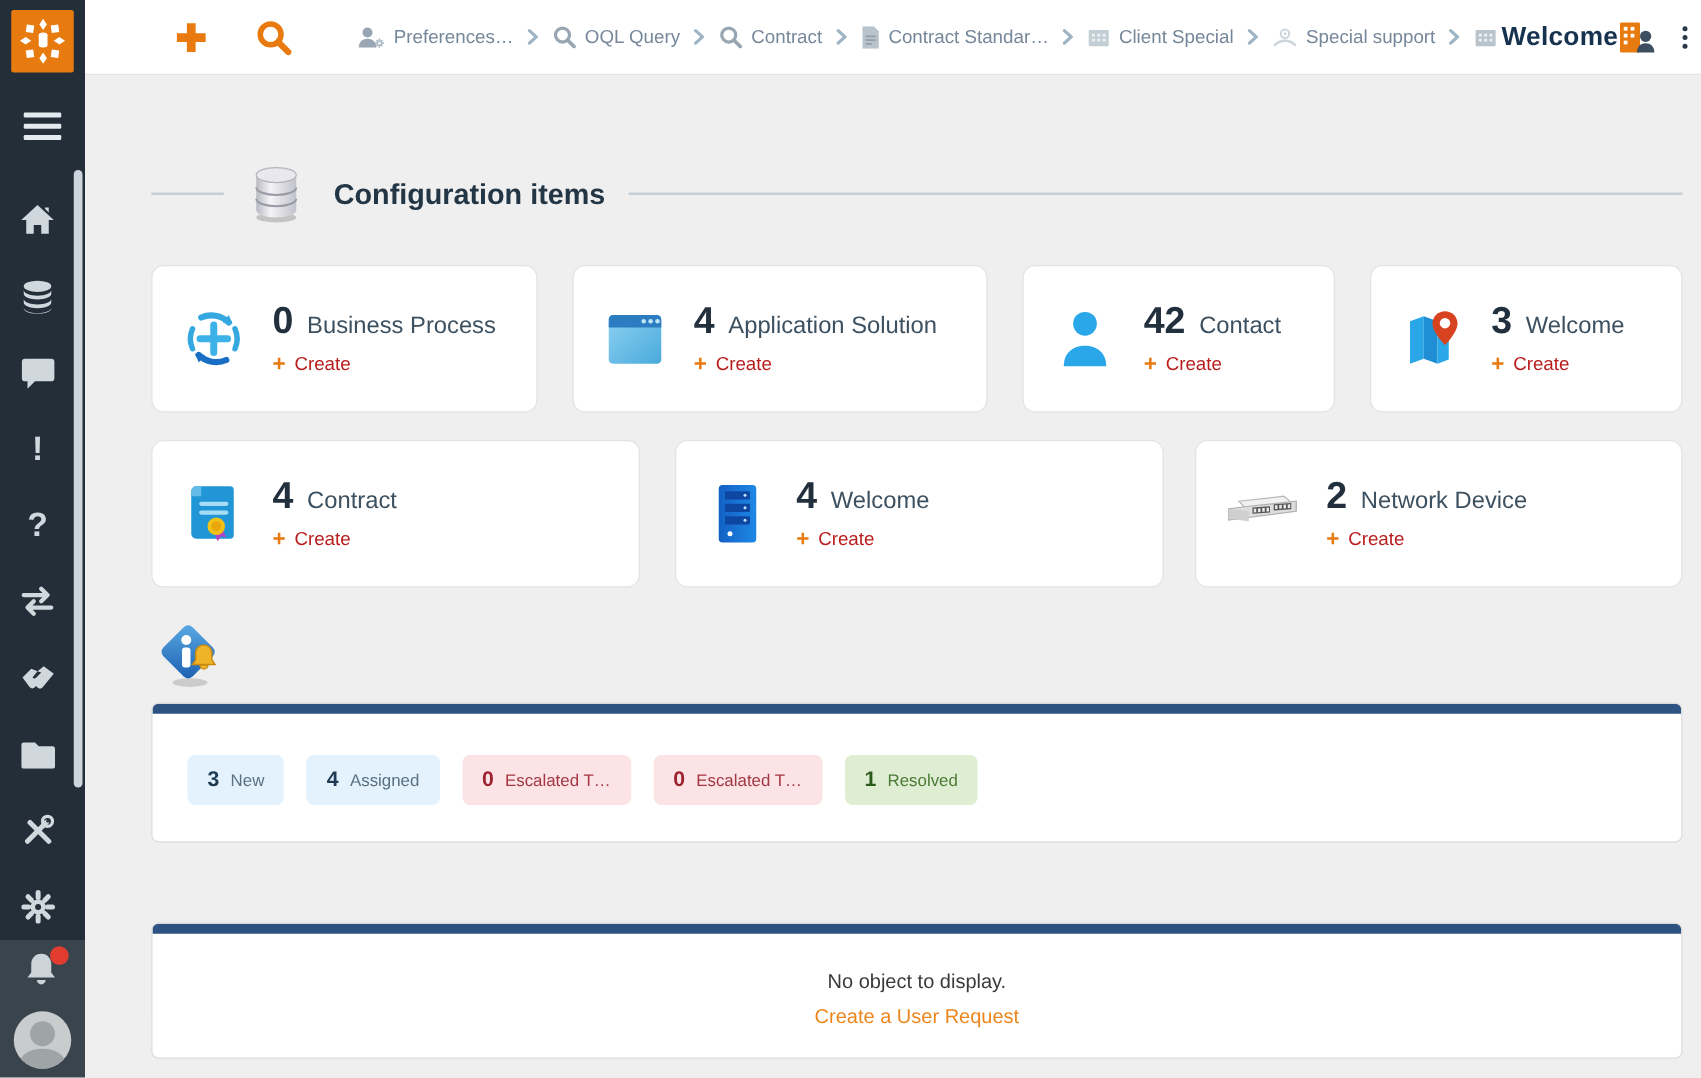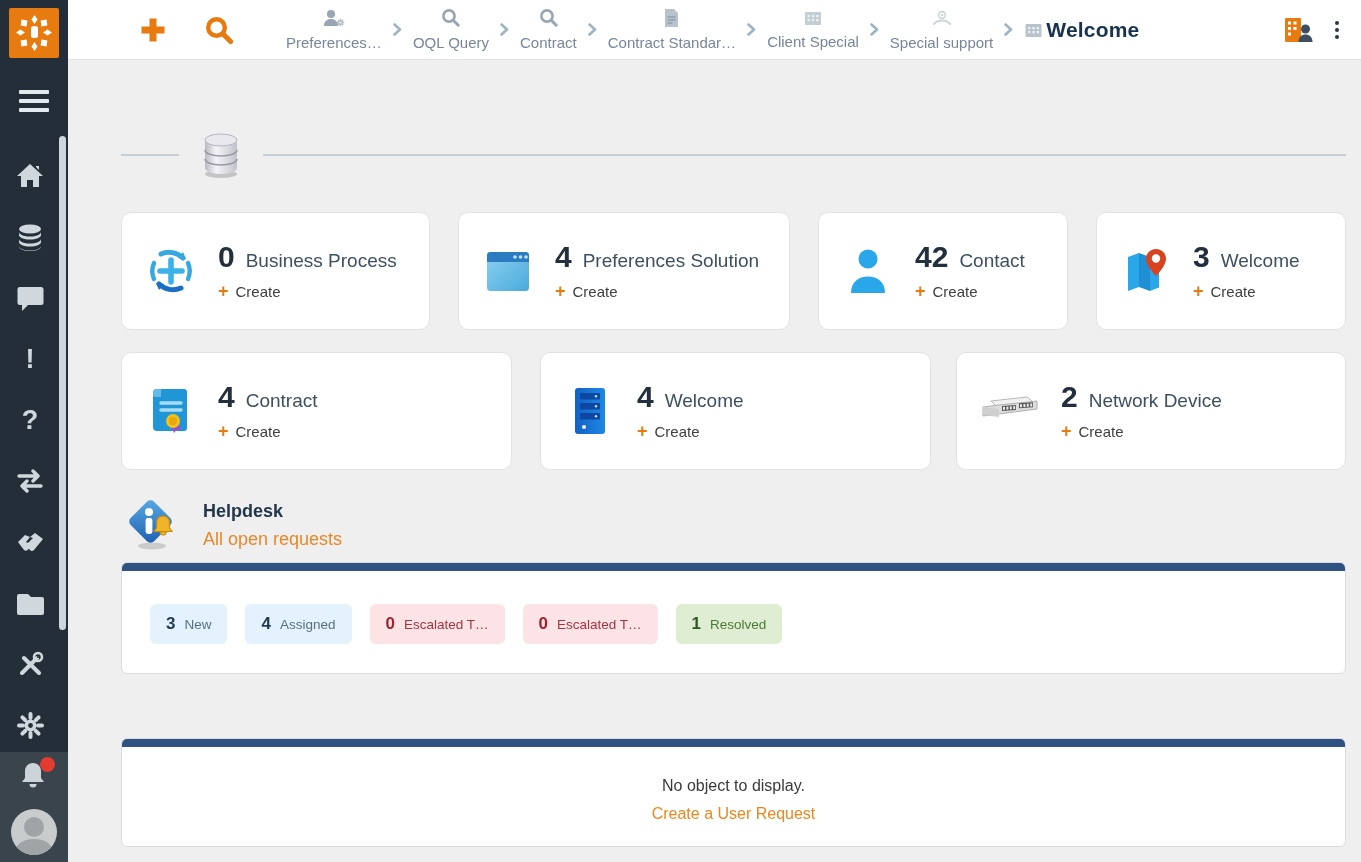--- a/index.html
+++ b/index.html
@@ -23,21 +23,21 @@
   .bell-dot { position:absolute; right:-2px; top:-3px; width:15px; height:15px; border-radius:50%; background:#e23b30; }
   .avatar { position:absolute; left:11px; bottom:7px; width:46px; height:46px; border-radius:50%; background:#c9cccd; overflow:hidden; cursor:pointer; }
   .avatar .head { position:absolute; left:13px; top:8px; width:20px; height:20px; border-radius:50%; background:#9fa4a7; }
   .avatar .body { position:absolute; left:5px; top:30px; width:36px; height:22px; border-radius:50% 50% 0 0; background:#9fa4a7; }
   
   .header { position:absolute; left:68px; top:0; width:1293px; height:60px; background:#fff; border-bottom:1px solid #e3e3e3; display:flex; align-items:center; z-index:10; }
   .hbtn { cursor:pointer; display:flex; align-items:center; }
   .plus-btn { margin-left:70px; }
   .search-btn { margin-left:36px; }
   .breadcrumb { display:flex; align-items:center; margin-left:52px; white-space:nowrap; }
-  .bc-item { display:flex; align-items:center; gap:7px; cursor:pointer;flex-direction:column; }
+  .bc-item { display:flex; align-items:center; gap:7px; cursor:pointer; }
   .bc-label { font-size:15px; color:#76879a; }
   .bc-sep { margin:0 11px; display:flex; }
   .bc-current { display:flex; align-items:center; gap:3px; }
   .bc-current .cur-label { font-size:21px; font-weight:700; color:#16324f; letter-spacing:.2px; }
   .header-right { margin-left:auto; display:flex; align-items:center; gap:18px; margin-right:18px; }
   .kebab { display:flex; flex-direction:column; gap:3px; cursor:pointer; padding:2px 4px; }
   .kebab i { width:4px; height:4px; border-radius:50%; background:#2a3744; }
   
   .content { position:absolute; left:68px; top:61px; width:1293px; height:801px; background:#efefef; }
   .title-row { position:absolute; left:53px; top:66px; width:1225px; height:56px; display:flex; align-items:center; }
@@ -47,21 +47,21 @@
   .section-title { font-size:23px; font-weight:600; color:#233646; margin-left:23px; }
   
   .card { position:absolute; height:118px; background:#fff; border:1px solid #e3e3e3; border-radius:10px; display:flex; align-items:center; padding-left:24px; }
   .card .ic { width:50px; display:flex; justify-content:center; margin-right:22px; flex:none; }
   .card .txt { display:flex; flex-direction:column; }
   .count-line { display:flex; align-items:baseline; gap:11px; cursor:pointer; }
   .count { font-size:30px; font-weight:700; color:#222f3d; line-height:1; }
   .clabel { font-size:19px; color:#3c5060; }
   .create { display:flex; align-items:center; gap:7px; margin-top:10px; cursor:pointer; }
   .create .pl { color:#e87a10; font-size:18px; font-weight:900; line-height:1; }
-  .create .ct { color:#404040; font-size:15px; }
+  .create .ct { color:#b91c1c; font-size:15px; }
   #card0 { left:53px;  top:151px; width:309px; }
   #card1 { left:390px; top:151px; width:332px; }
   #card2 { left:750px; top:151px; width:250px; }
   #card3 { left:1028px;top:151px; width:250px; }
   #card4 { left:53px;  top:291px; width:391px; }
   #card5 { left:472px; top:291px; width:391px; }
   #card6 { left:888px; top:291px; width:390px; }
   
   .hd-header { position:absolute; left:59px; top:438px; display:flex; align-items:center; gap:26px; }
   .hd-title { font-size:18px; font-weight:700; color:#22364a; }
@@ -352,20 +352,21 @@
           </linearGradient>
       </defs>
       <ellipse cx="23" cy="43" rx="16" ry="4" fill="#000" opacity="0.18"></ellipse>
       <path d="M7 9v28c0 3.3 7.2 6 16 6s16-2.7 16-6V9z" fill="url(#silv)"></path>
       <g fill="none" stroke="#9a9aa6" stroke-width="1.6">
           <path d="M7 19c0 3.3 7.2 6 16 6s16-2.7 16-6"></path>
           <path d="M7 28c0 3.3 7.2 6 16 6s16-2.7 16-6"></path>
         </g>
       <ellipse cx="23" cy="9" rx="16" ry="6" fill="#e8e8ee" stroke="#b5b5bf" stroke-width="1"></ellipse>
     </svg>
+    <span class="section-title">Configuration items</span>
     <span class="t-line right"></span>
   </div>
 
   <div class="card" id="card0">
     <span class="ic">
         <svg width="48" height="48" viewBox="0 0 48 48">
       <g fill="none" stroke-linecap="round">
             <path d="M14 7a20 20 0 0 1 22 4" stroke="#35a8e0" stroke-width="5"></path>
             <path d="M34 41a20 20 0 0 1-22-4" stroke="#1a6fc4" stroke-width="5"></path>
             <path d="M7 16a20 20 0 0 0 0 16" stroke="#35a8e0" stroke-width="4.4"></path>
@@ -402,21 +403,21 @@
       <g fill="#bfe6f7">
             <circle cx="31" cy="9" r="1.8"></circle>
             <circle cx="36.5" cy="9" r="1.8"></circle>
             <circle cx="42" cy="9" r="1.8"></circle>
           </g>
     </svg>
       </span>
     <div class="txt">
       <div class="count-line">
         <span class="count">4</span>
-        <span class="clabel">Preferences Solution</span>
+        <span class="clabel">Application Solution</span>
       </div>
       <div class="create">
           <span class="pl">+</span>
           <span class="ct">Create</span>
         </div>
     </div>
   </div>
 
   <div class="card" id="card2">
     <span class="ic">
@@ -563,24 +564,20 @@
         </defs>
       <ellipse cx="25" cy="47" rx="14" ry="3.5" fill="#000" opacity="0.15"></ellipse>
       <rect x="7" y="6" width="33" height="33" rx="5" transform="rotate(45 23.5 22.5)" fill="url(#hdg)"></rect>
       <g fill="#ffffff">
           <circle cx="22" cy="13" r="4"></circle>
           <rect x="18.6" y="19" width="6.8" height="16" rx="2.4"></rect>
         </g>
       <path d="M36 17c4 0 6.5 3 6.5 6.5v5.5l2.5 3.5H27l2.5-3.5v-5.5C29.5 20 32 17 36 17z" fill="#f0b429" stroke="#c98a12" stroke-width="1.2"></path>
       <path d="M33 33a3.2 3.2 0 0 0 6.4 0z" fill="#f0b429" stroke="#c98a12" stroke-width="1"></path>
     </svg>
-    <div>
-      <div class="hd-title">Helpdesk</div>
-      <div class="hd-link">All open requests</div>
-    </div>
   </div>
 
   <div class="panel" id="panel-helpdesk">
     <div class="bar"></div>
     <div class="badges">
       <div class="badge blue">
         <span class="bnum">3</span>
         <span class="blab">New</span>
       </div>
       <div class="badge blue">

